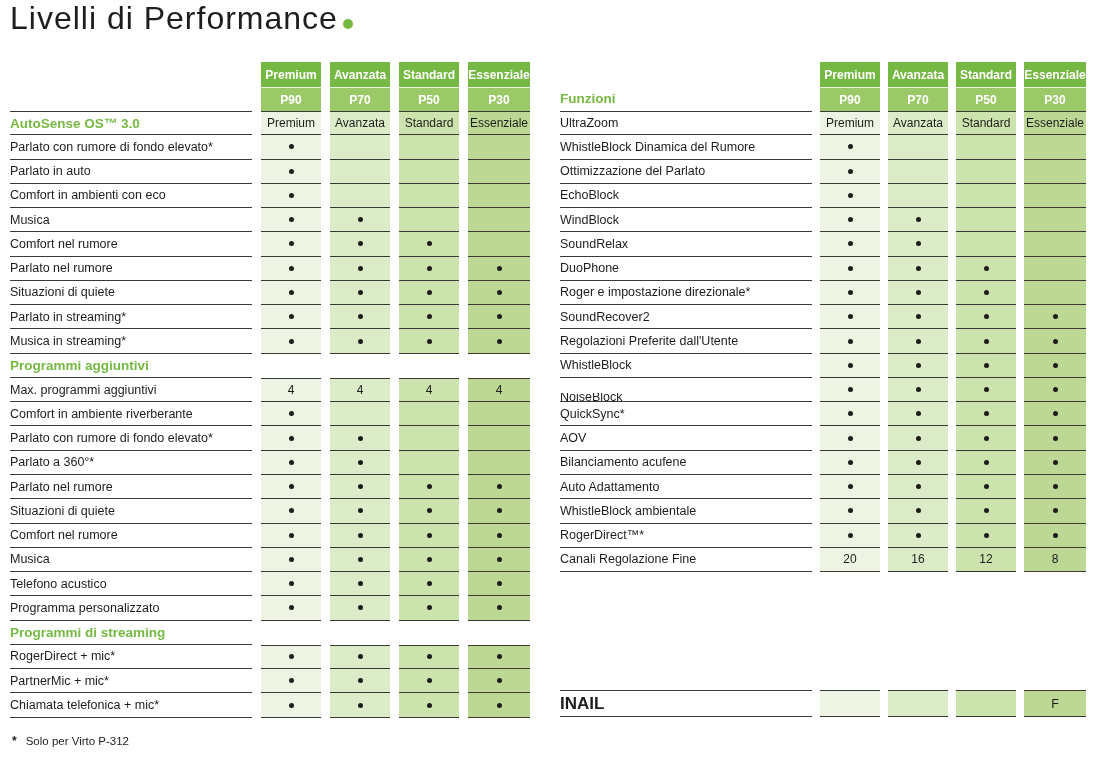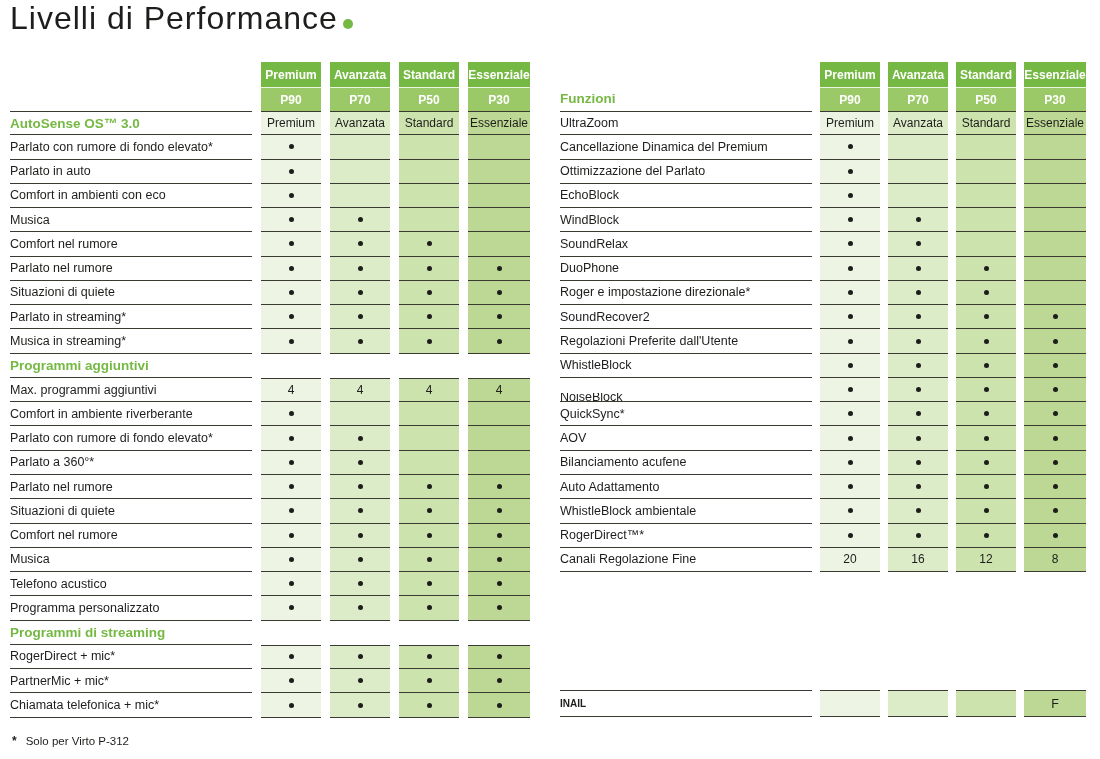--- a/index.html
+++ b/index.html
@@ -50,21 +50,21 @@
   .top-border{border-top:1px solid var(--line);}
   .dot{
     width:5px;height:5px;border-radius:50%;background:#1d1d1b;display:inline-block;
   }
   .inail-grid{
     position:absolute;left:560px;top:690px;display:grid;
     grid-template-columns:252px 60px 60px 60px 62px;column-gap:8px;
     grid-template-rows:27px;
   }
   .inail-label{
-    display:flex;align-items:center;font-weight:bold;font-size:10px;
+    display:flex;align-items:center;font-weight:bold;font-size:17px;
     border-top:1px solid var(--line);border-bottom:1px solid var(--line);text-align:right;
   }
   .inail-cell{
     display:flex;align-items:center;justify-content:center;font-size:12.5px;
     border-top:1px solid var(--line);border-bottom:1px solid var(--line);
   }
   .footnote{
     position:absolute;left:12px;top:734px;font-size:11.5px;color:var(--text);
   }
   .footnote b{font-size:12px;}
@@ -348,21 +348,21 @@
       <div class="code-cell" style="grid-area: 2 / 3;">P70</div>
       <div class="tier-cell" style="grid-area: 1 / 4;">Standard</div>
       <div class="code-cell" style="grid-area: 2 / 4;">P50</div>
       <div class="tier-cell" style="grid-area: 1 / 5;">Essenziale</div>
       <div class="code-cell" style="grid-area: 2 / 5;">P30</div>
       <div class="label-cell top-border" style="grid-area: 3 / 1;">UltraZoom</div>
       <div class="val-cell top-border" style="grid-area: 3 / 2; background: rgb(237, 244, 227);">Premium</div>
       <div class="val-cell top-border" style="grid-area: 3 / 3; background: rgb(220, 236, 200);">Avanzata</div>
       <div class="val-cell top-border" style="grid-area: 3 / 4; background: rgb(204, 227, 173);">Standard</div>
       <div class="val-cell top-border" style="grid-area: 3 / 5; background: rgb(189, 216, 148);">Essenziale</div>
-      <div class="label-cell" style="grid-area: 4 / 1;">Cancellazione Dinamica del Premium</div>
+      <div class="label-cell" style="grid-area: 4 / 1;">WhistleBlock Dinamica del Rumore</div>
       <div class="val-cell" style="grid-area: 4 / 2; background: rgb(237, 244, 227);">
         <div class="dot"></div>
       </div>
       <div class="val-cell" style="grid-area: 4 / 3; background: rgb(220, 236, 200);"></div>
       <div class="val-cell" style="grid-area: 4 / 4; background: rgb(204, 227, 173);"></div>
       <div class="val-cell" style="grid-area: 4 / 5; background: rgb(189, 216, 148);"></div>
       <div class="label-cell" style="grid-area: 5 / 1;">Ottimizzazione del Parlato</div>
       <div class="val-cell" style="grid-area: 5 / 2; background: rgb(237, 244, 227);">
         <div class="dot"></div>
       </div>

